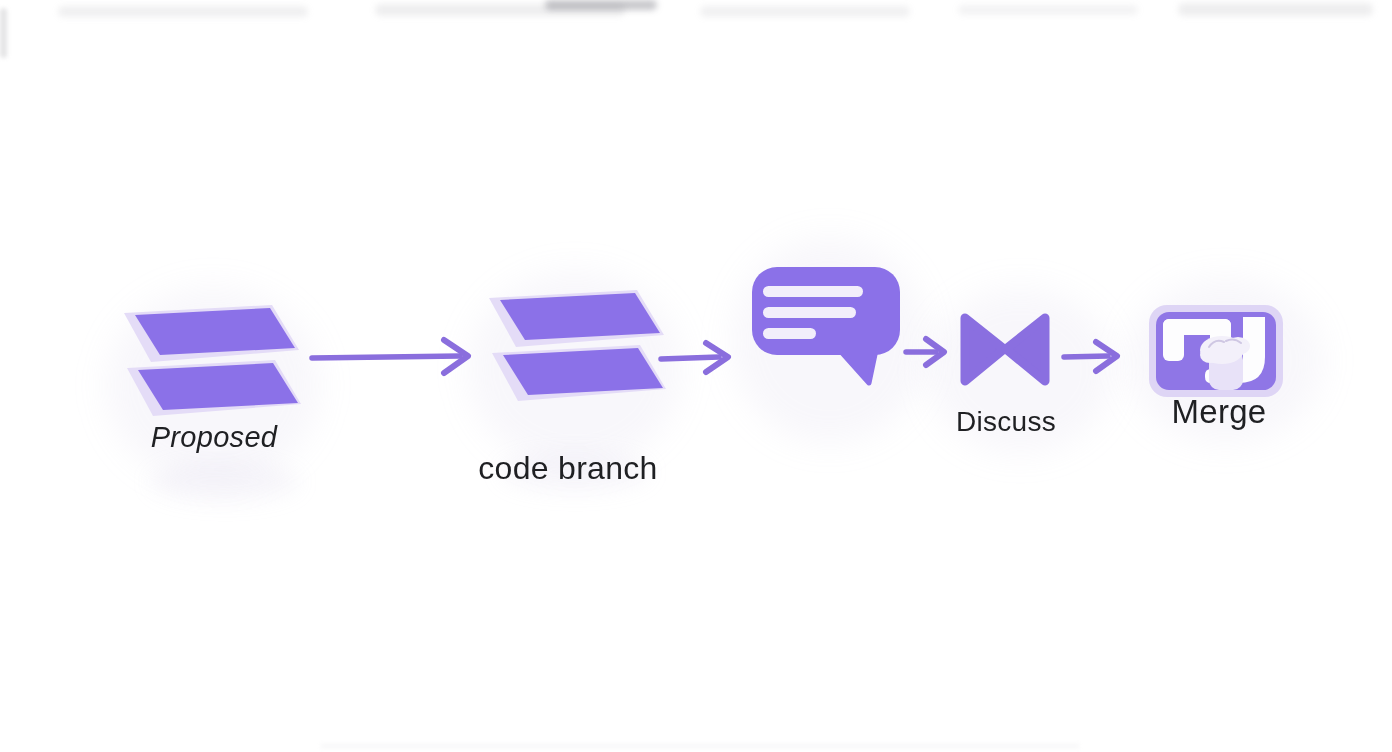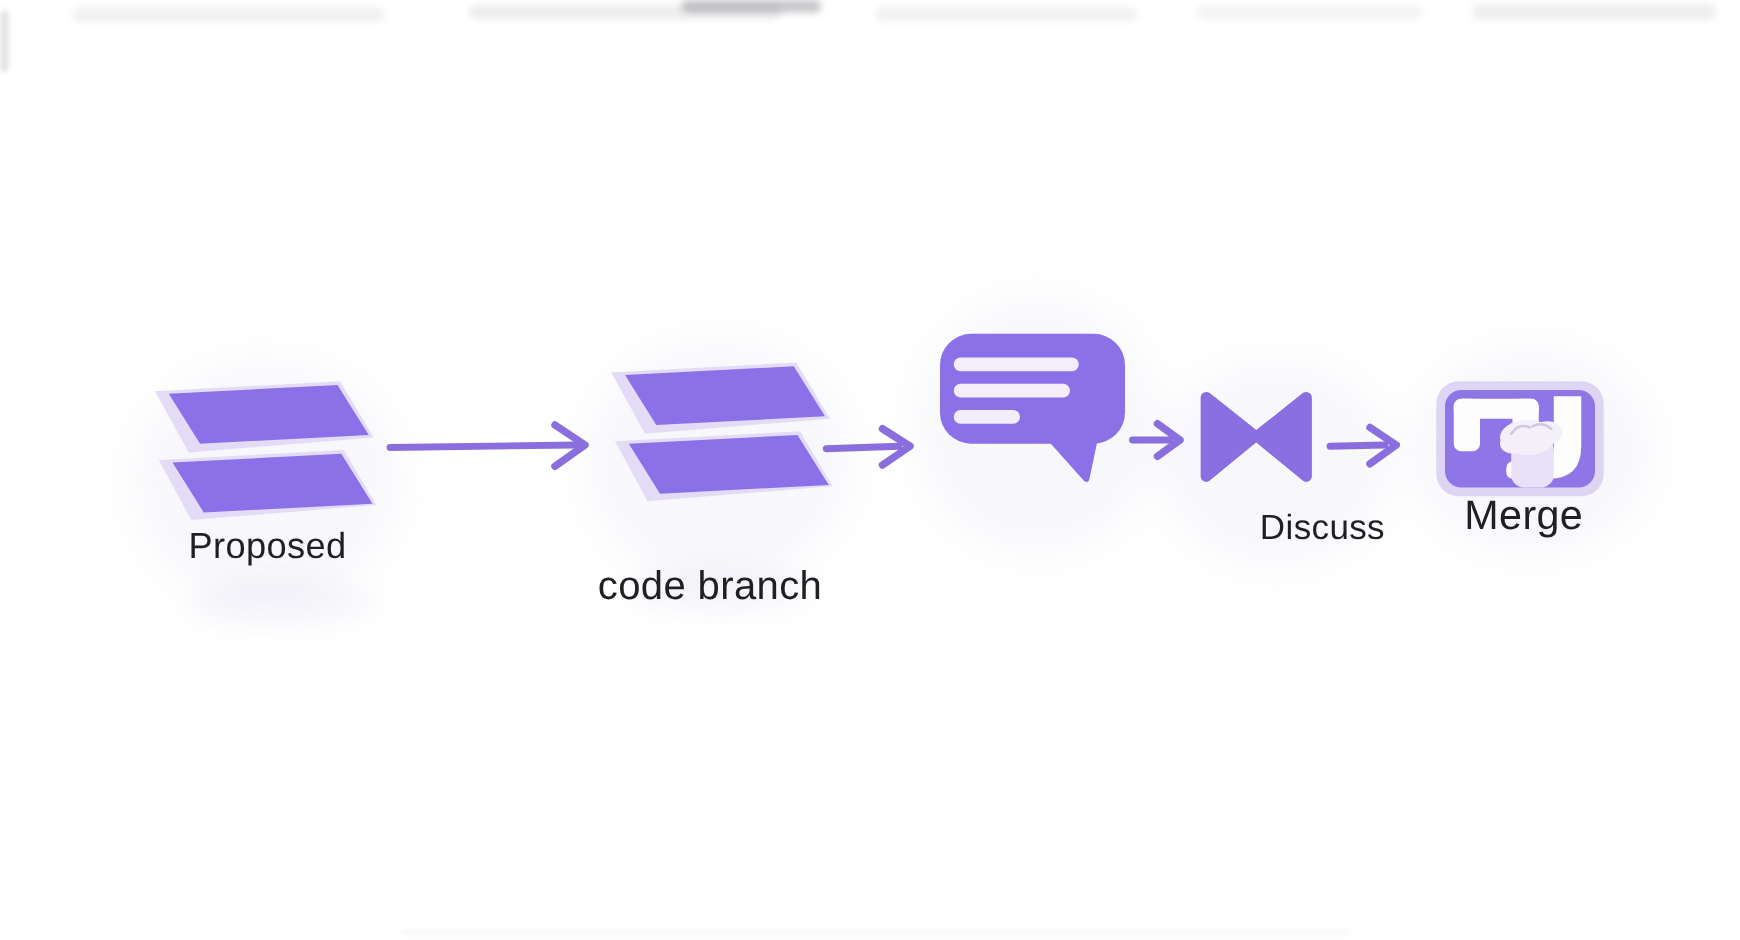--- a/index.html
+++ b/index.html
@@ -15,23 +15,23 @@
   }
   .smudge{
     position:absolute;border-radius:6px;filter:blur(3px);
     pointer-events:none;
   }
   .step-label{
     position:absolute;width:204px;text-align:center;
     color:#1f2023;font-weight:500;letter-spacing:0.3px;
     white-space:nowrap;
   }
-  .lbl-proposed{left:112px;top:421px;font-size:29px;}
+  .lbl-proposed{left:112px;top:421px;font-size:29px;font-style:italic;}
   .lbl-branch{left:466px;top:410px;font-size:32px;margin-top:40px;}
-  .lbl-discuss{left:904px;top:406px;font-size:28px;text-align:right;}
+  .lbl-discuss{left:904px;top:406px;font-size:28px;}
   .lbl-merge{left:1117px;top:393px;font-size:33px;}
   svg{display:block;}
 </style>
 </head>
 <body>
 
 <div class="canvas">
 
   <div class="smudge" style="left:58px;top:6px;width:250px;height:11px;background:rgba(138,138,148,0.13);"></div>
   <div class="smudge" style="left:375px;top:4px;width:250px;height:12px;background:rgba(132,132,142,0.14);"></div>

